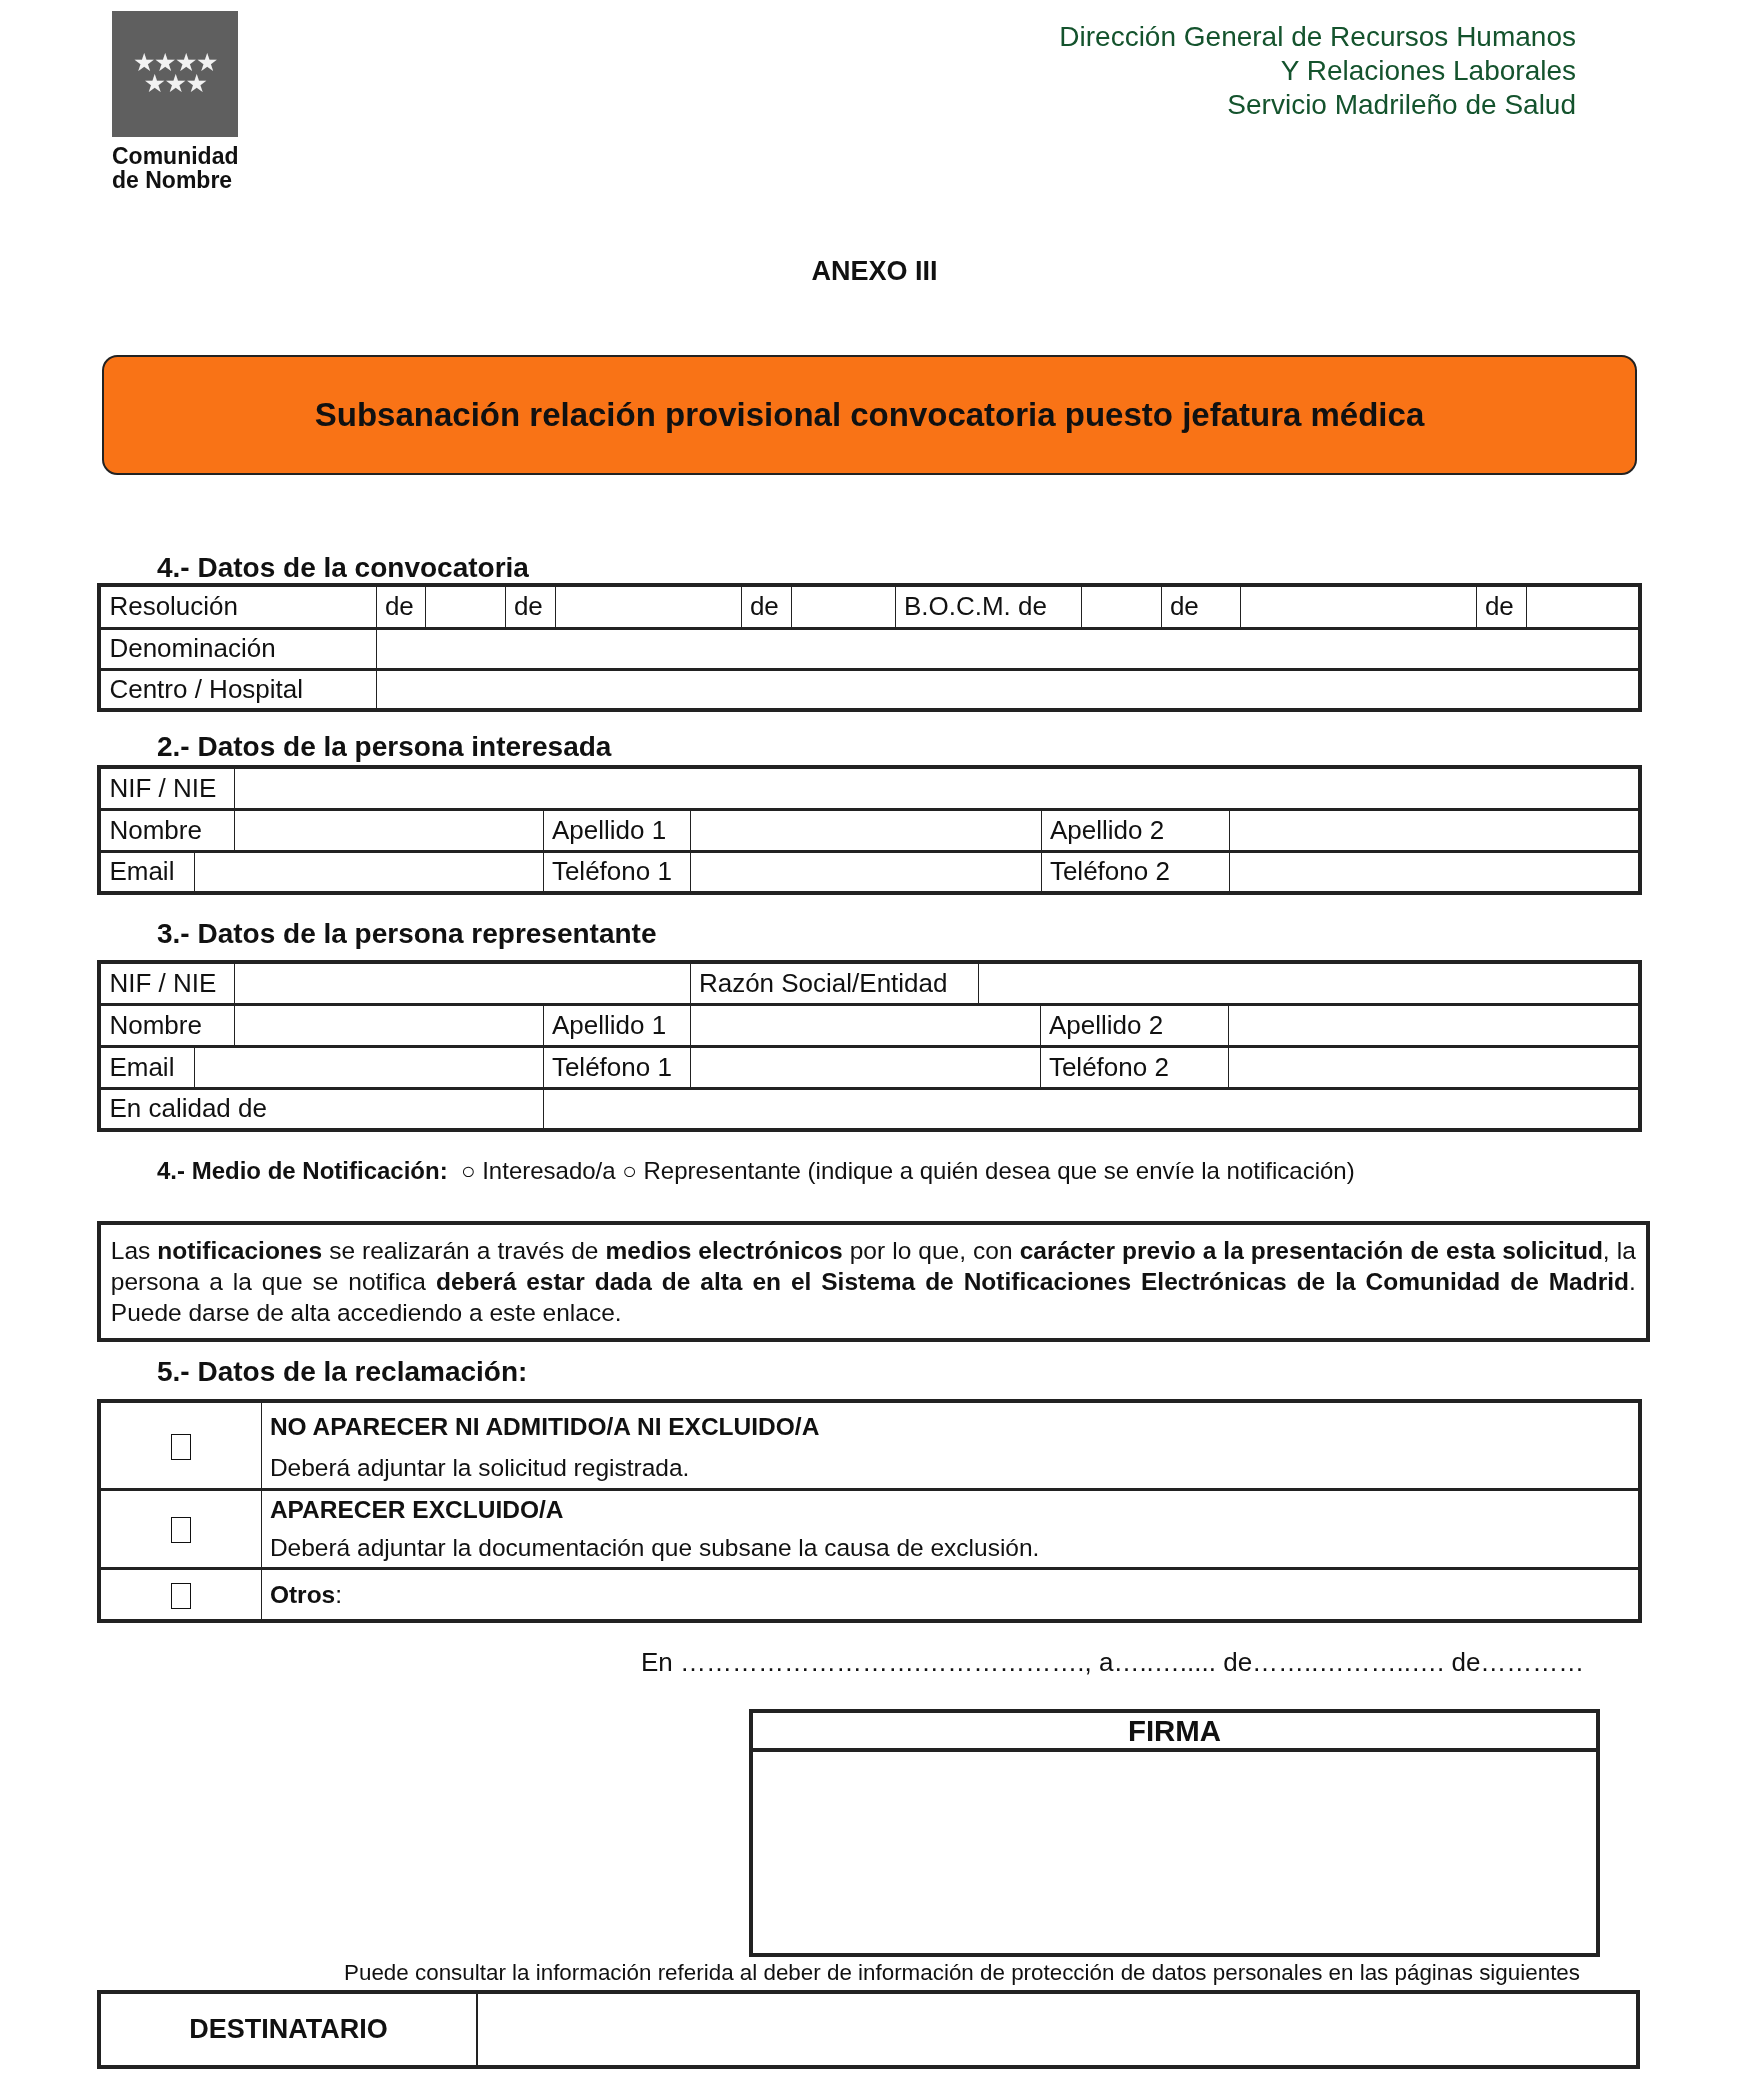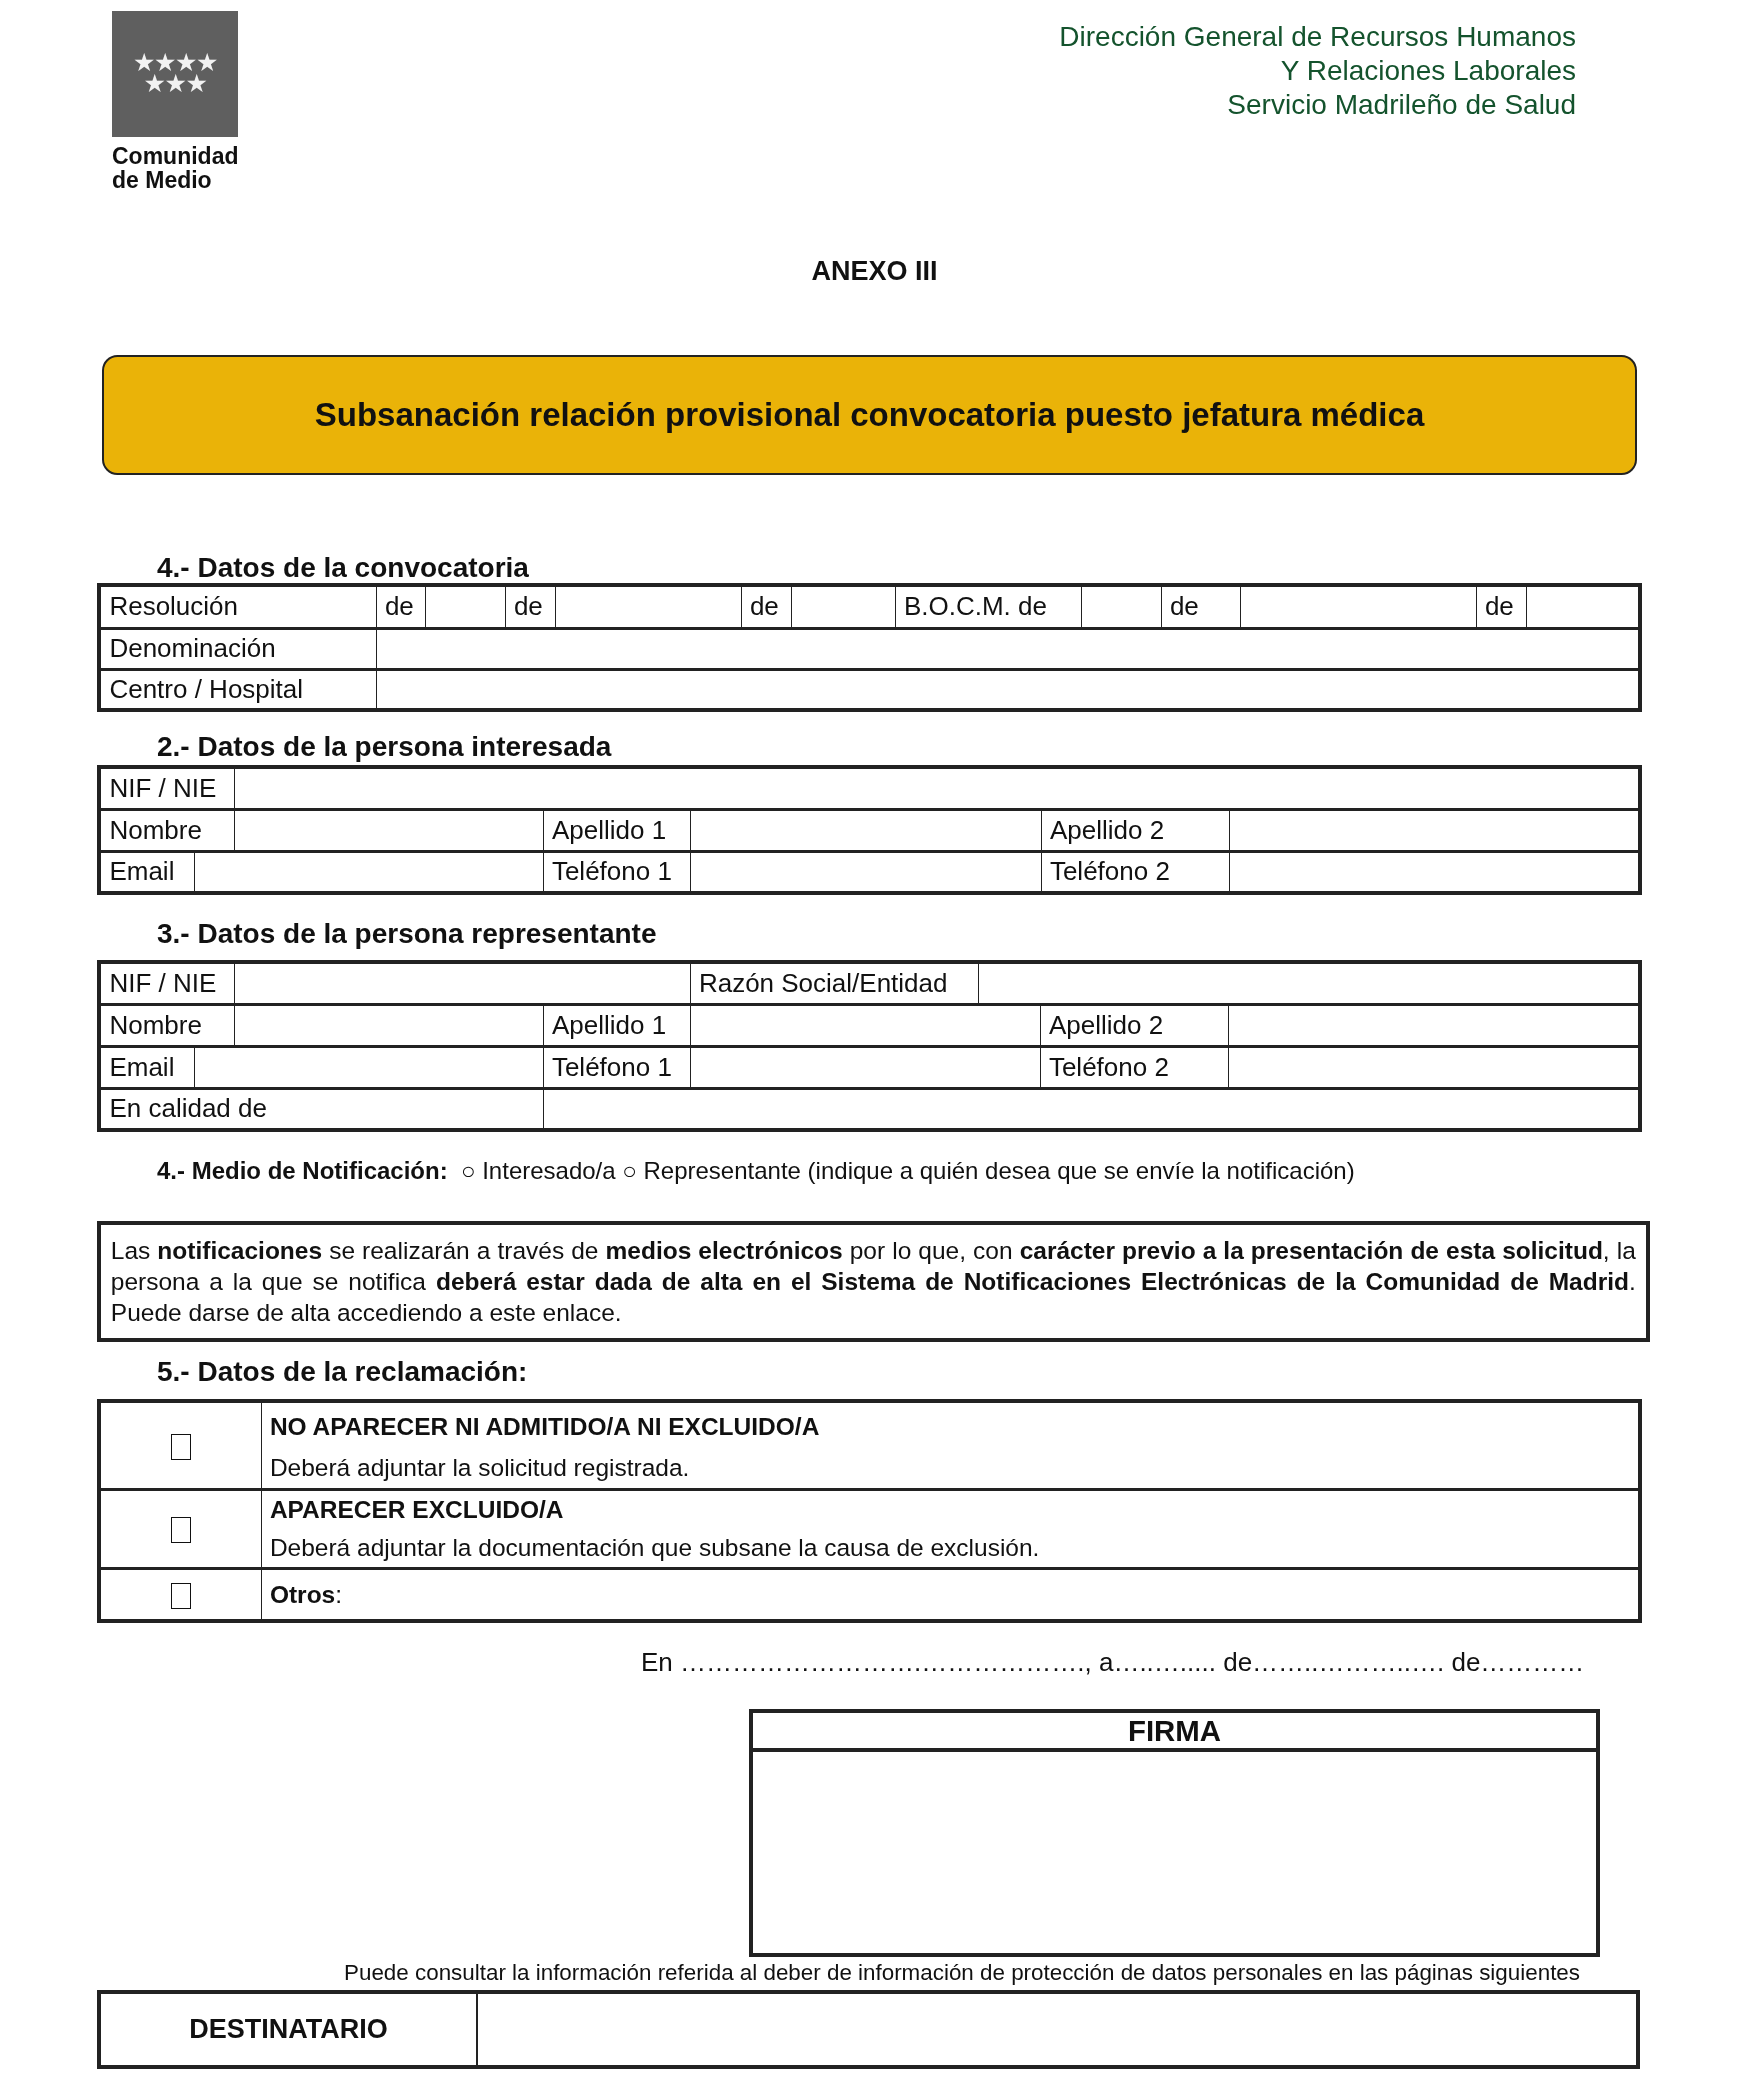--- a/index.html
+++ b/index.html
@@ -12,21 +12,21 @@
   .logo-square { width:126px; height:126px; background:#5f5f5f; position:relative; }
   .stars { position:absolute; left:0; right:0; top:41px; text-align:center; color:#f2f2f2;
            font-size:25px; line-height:21px; letter-spacing:-1.4px; }
   .logo-text { margin-top:7px; font-weight:bold; font-size:23px; line-height:24.5px; color:#111; letter-spacing:0px; }
 
   
   .hdr { right:165px; top:19.6px; text-align:right; font-size:28px; line-height:34px; color:#14532d; }
 
   .anexo { left:4px; width:1741px; top:256px; text-align:center; font-weight:bold; font-size:27px; }
 
-  .titlebox { left:102px; top:355px; width:1531px; height:116px; background:#eab308;
+  .titlebox { left:102px; top:355px; width:1531px; height:116px; background:#f97316;
               border:2.1px solid #222; border-radius:15.4px; display:flex; align-items:center; justify-content:center; }
   .titlebox span { font-weight:bold; font-size:33px; }
 
   .sec-h { left:157px; font-weight:bold; font-size:28px; line-height:32px; }
 
   table.form { position:absolute; left:97px; width:1545px; border-collapse:collapse;
                border:4.9px solid #222; table-layout:fixed; }
   table.form td { border:1.4px solid #222; font-size:26px; padding:0 8.4px; white-space:nowrap; overflow:hidden; }
   table.form tr + tr td { border-top:3.5px solid #222; }
   table.form td.in { cursor:text; }
@@ -51,21 +51,21 @@
 </style>
 </head>
 <body>
 
 <div class="abs logo">
   <div class="logo-square">
     <div class="stars">★★★★<br>★★★</div>
   </div>
   <div class="logo-text">
     <div>Comunidad</div>
-    <div>de Medio</div>
+    <div>de Nombre</div>
   </div>
 </div>
 
 <div class="abs hdr">
   <div>Dirección General de Recursos Humanos</div>
   <div>Y Relaciones Laborales</div>
   <div>Servicio Madrileño de Salud</div>
 </div>
 
 <div class="abs anexo">ANEXO III</div>

